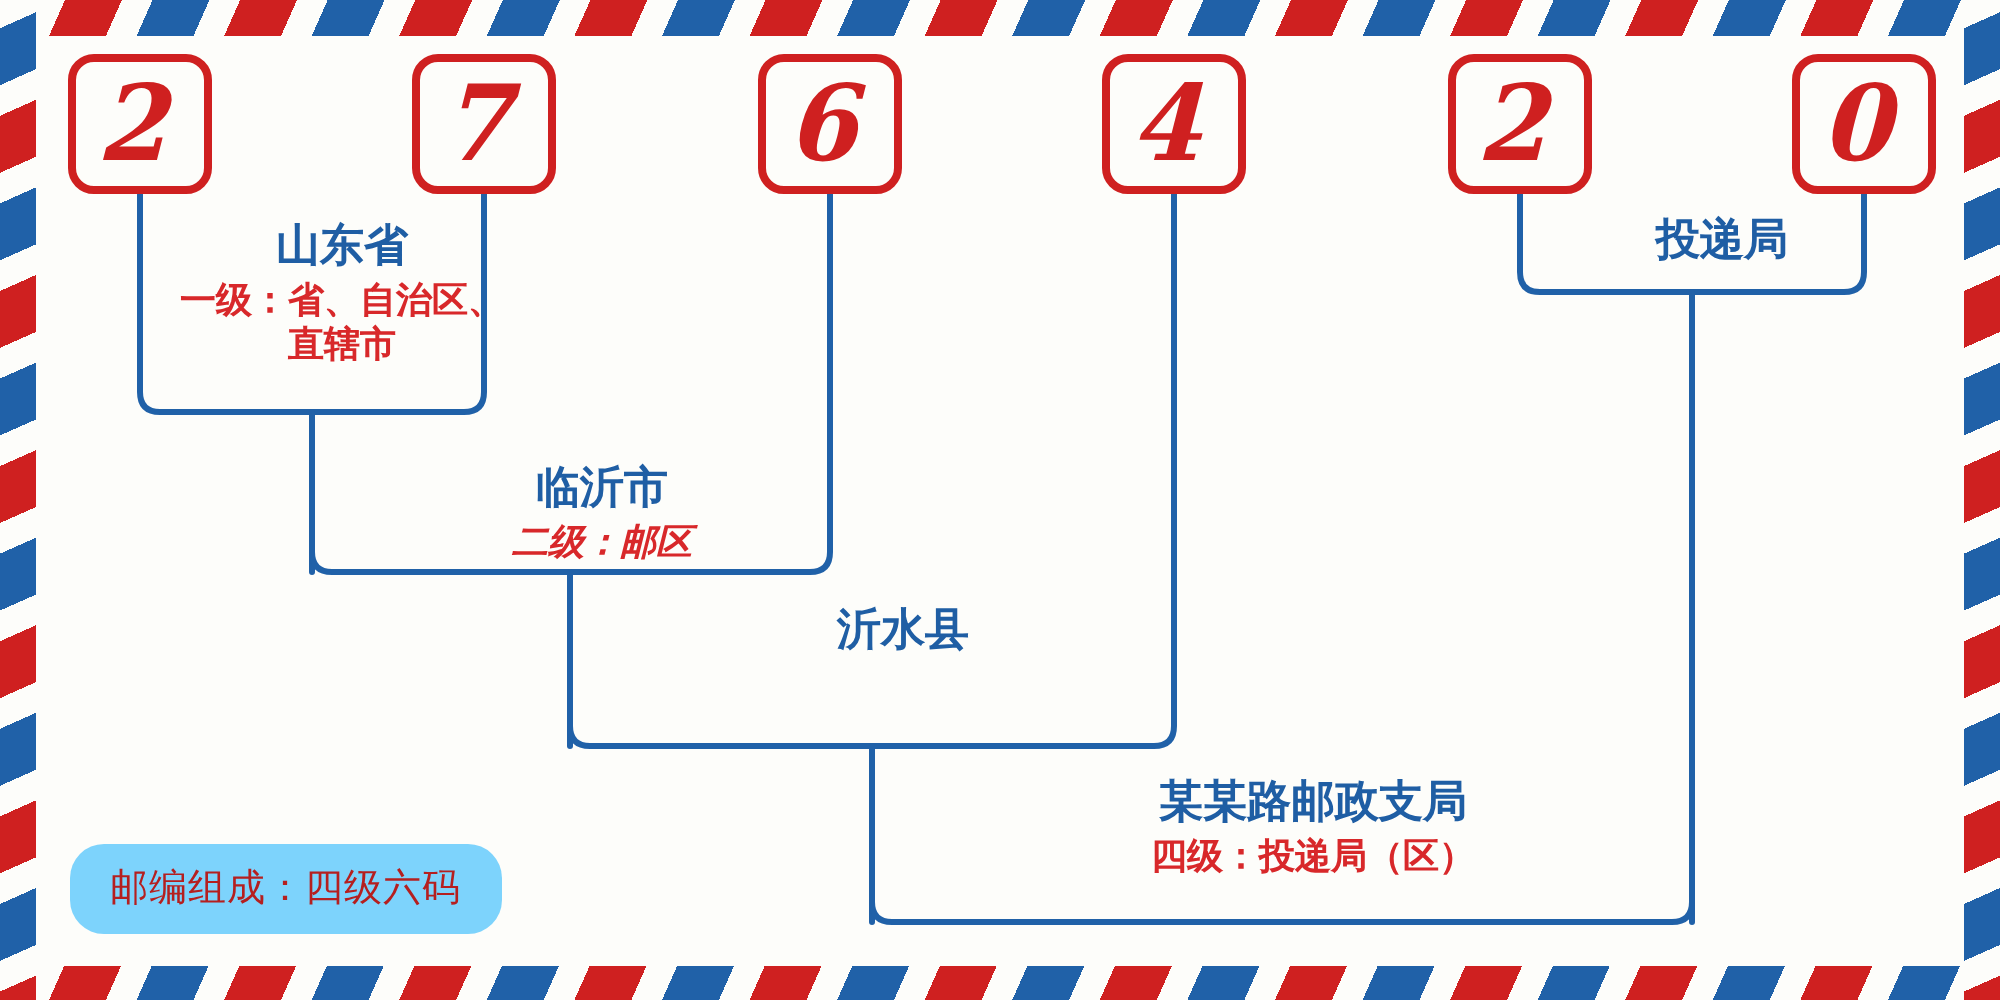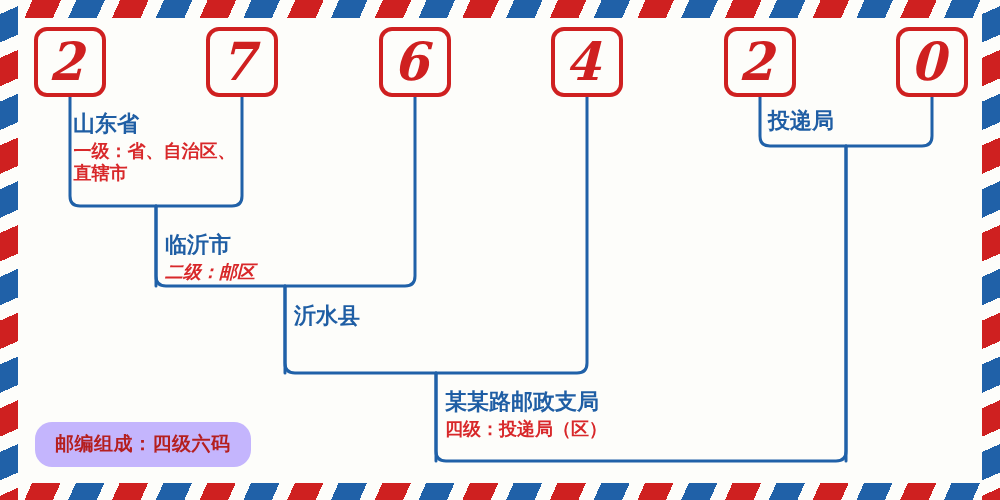--- a/index.html
+++ b/index.html
@@ -77,21 +77,21 @@
     line-height:1;
     transform:skewX(-4deg) scaleY(1.05);
     letter-spacing:0;
     user-select:none;
   }
 
   
   #wires{position:absolute;left:0;top:0;width:1000px;height:500px;z-index:12;}
 
   
-  .label-group{position:absolute;z-index:18;}
+  .label-group{position:absolute;z-index:18;text-align:center;margin-left:15px;}
   .lbl-main{
     font-family:"DejaVu Serif","Liberation Serif",serif;
     font-weight:bold;
     color:#1f5ea4;
     font-size:22px;
     line-height:1.18;
     white-space:nowrap;
   }
   .lbl-sub{
     font-family:"DejaVu Sans","Liberation Sans",sans-serif;
@@ -101,24 +101,24 @@
     line-height:1.25;
   }
   .lbl-sub.wrap{white-space:normal;width:165px;}
   .lbl-sub.nowrap{white-space:nowrap;}
 
   
   #footer-badge{
     position:absolute;z-index:22;
     left:35px;top:422px;
     padding:9px 20px 10px 20px;
-    background:#c4b5fd;
+    background:#7dd3fc;
     border-radius:17px;
     font-family:"DejaVu Serif","Liberation Serif",serif;
-    font-weight:bold;
+    font-weight:normal;
     font-size:19px;
     color:#b51f1f;
     white-space:nowrap;
     letter-spacing:0.5px;
   }
 </style>
 </head>
 <body>
 
 <div id="envelope">

